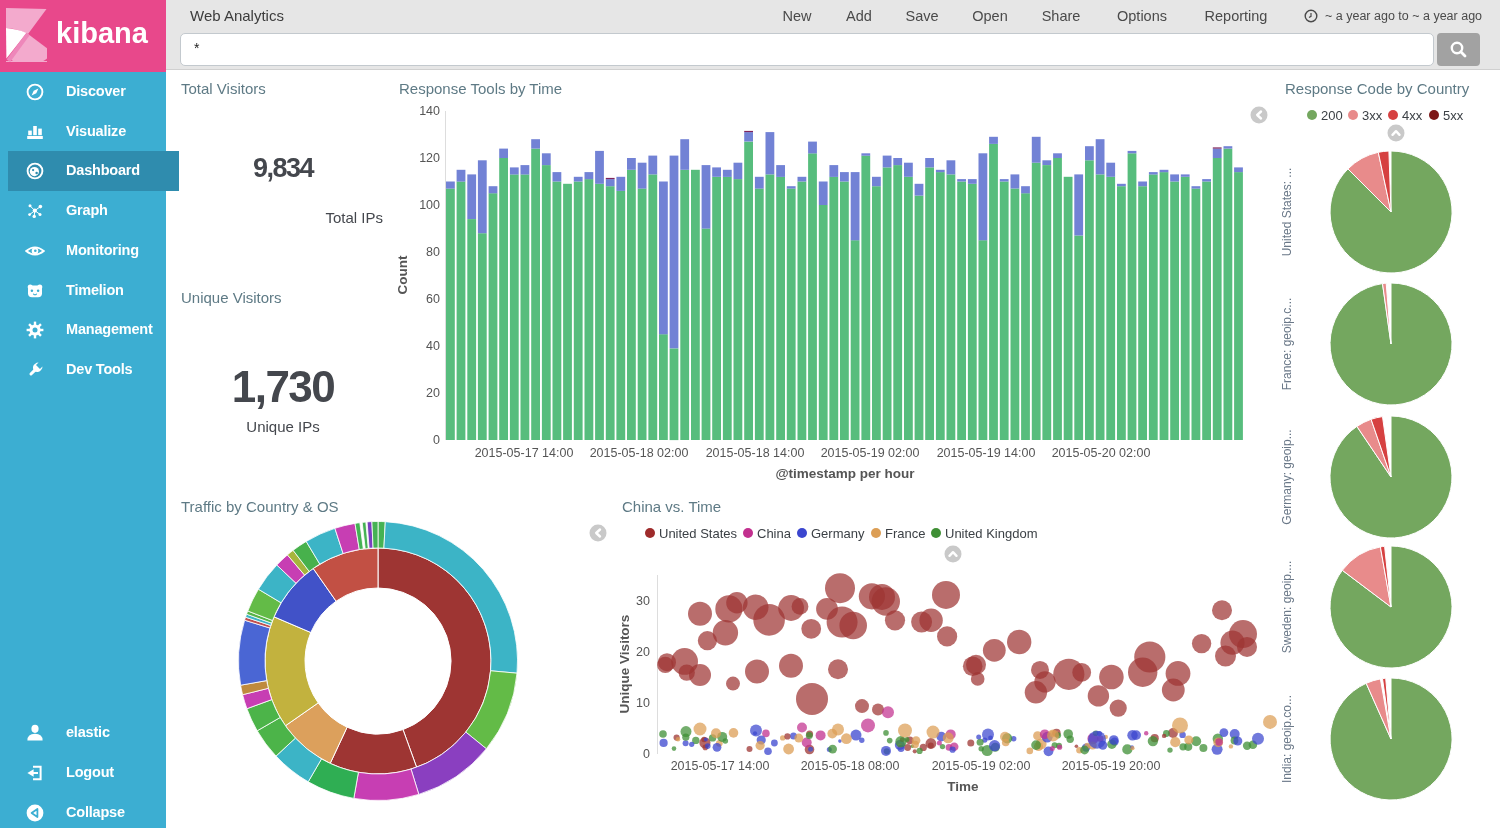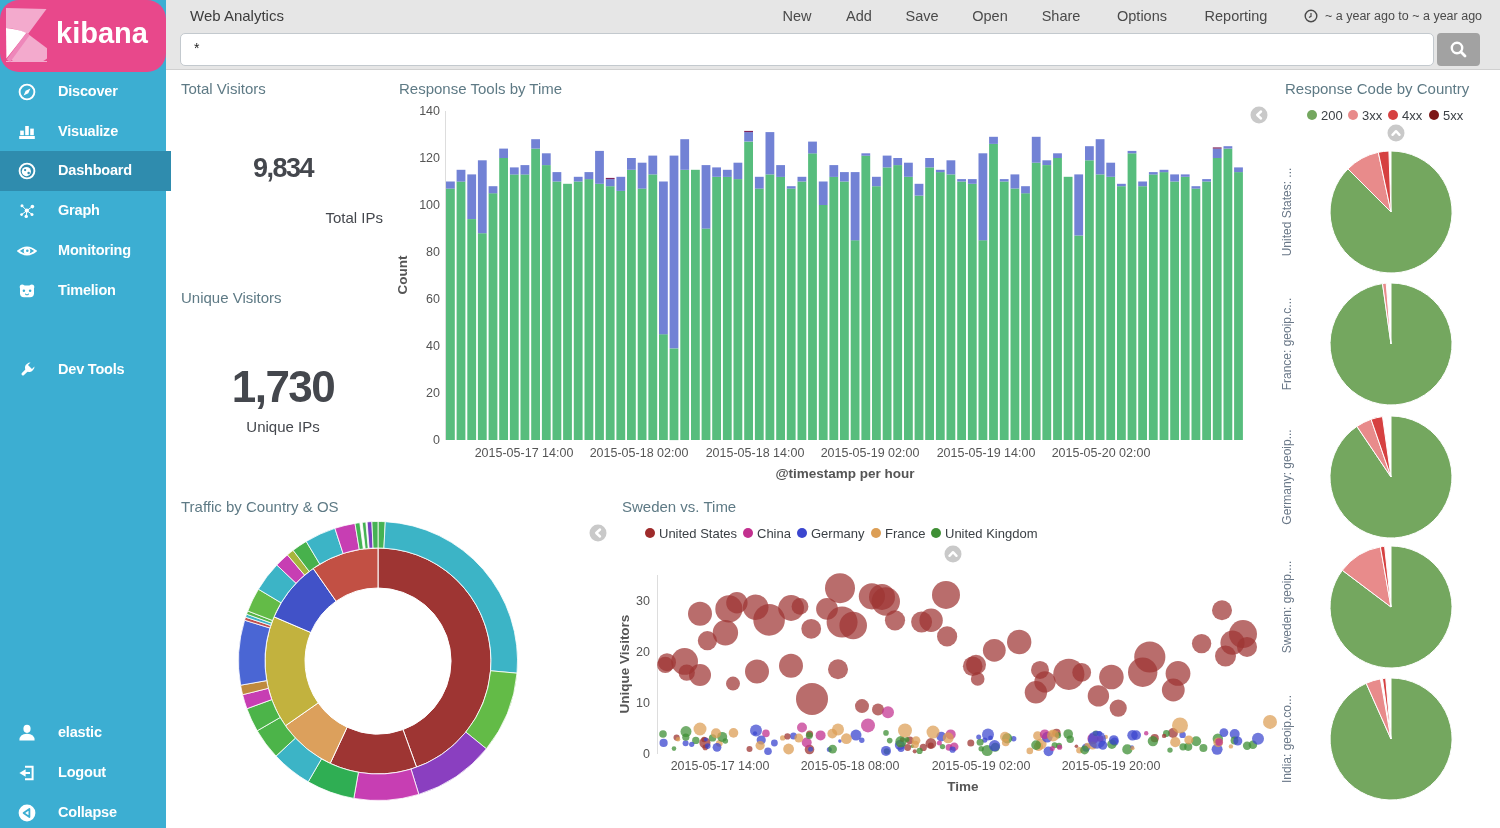--- a/index.html
+++ b/index.html
@@ -1,21 +1,21 @@
 <!DOCTYPE html>
 <html><head><meta charset="utf-8"><style>
 * { margin:0; padding:0; box-sizing:border-box; }
 html,body { width:1500px; height:828px; font-family:"Liberation Sans",sans-serif; background:#fff; overflow:hidden; }
 body { position:relative; }
 .abs { position:absolute; }
 
 #sidebar { position:absolute; left:0; top:0; width:166px; height:828px; background:#3caed2; }
-#logo { position:absolute; left:0; top:0; width:166px; height:72px; background:#e8488b;border-radius:19px; }
+#logo { position:absolute; left:0; top:0; width:166px; height:72px; background:#e8488b; }
 #logo .word { position:absolute; left:56px; top:17px; color:#fff; font-size:29px; font-weight:bold; letter-spacing:0px; }
-.mitem { position:absolute; left:0; width:171px; height:39.7px; color:#fff; }
+.mitem { position:absolute; left:8px; width:171px; height:39.7px; color:#fff; }
 .mitem.selected { background:#2f8cae; }
 .mitem .micon { position:absolute; left:17px; top:10px; width:20px; height:20px; }
 .mitem span { position:absolute; left:58px; top:11px; font-size:14.5px; font-weight:bold; letter-spacing:-0.2px; }
 
 #topbar { position:absolute; left:166px; top:0; width:1334px; height:70px; background:#e6e6e6; border-bottom:1px solid #d0d0d0; }
 #title { position:absolute; left:24px; top:7px; font-size:15px; font-weight:normal; color:#3c3c3c; }
 .navlink { position:absolute; top:8px; font-size:14.5px; color:#4a4a4a; transform:translateX(-50%); }
 #timetxt { position:absolute; left:1159px; top:9px; font-size:12.5px; color:#4a4a4a; }
 #searchbox { position:absolute; left:14px; top:33px; width:1254px; height:33px; background:#fff; border:1px solid #c3c9ce; border-radius:5px; font-size:14px; color:#222; padding-left:13px; padding-top:6px; }
 #searchbtn { position:absolute; left:1271px; top:33px; width:43px; height:33px; background:#a2a2a2; border-radius:4px; }
@@ -104,20 +104,35 @@
 <div class="mitem" style="top:270.5px">
       <svg class="micon" viewBox="0 0 20 20">
         <circle cx="5.2" cy="6" r="2.5" fill="#fff"></circle>
         <circle cx="14.8" cy="6" r="2.5" fill="#fff"></circle>
         <rect x="3" y="4.6" width="14" height="11.6" rx="4" fill="#fff"></rect>
         <circle cx="6.9" cy="9.8" r="1.25" fill="#3caed2"></circle>
         <circle cx="13.1" cy="9.8" r="1.25" fill="#3caed2"></circle>
         <path d="M8.1 12.2 Q10 14.4 11.9 12.2 L11.9 13.4 Q10 15.2 8.1 13.4 Z" fill="#3caed2"></path>
       </svg>
       <span>Timelion</span>
+    </div>
+<div class="mitem" style="top:310.2px">
+      <svg class="micon" viewBox="0 0 20 20">
+        <rect x="8.8" y="1.6" width="2.4" height="4.2" fill="#fff" transform="rotate(0 10 10)"></rect>
+        <rect x="8.8" y="1.6" width="2.4" height="4.2" fill="#fff" transform="rotate(45 10 10)"></rect>
+        <rect x="8.8" y="1.6" width="2.4" height="4.2" fill="#fff" transform="rotate(90 10 10)"></rect>
+        <rect x="8.8" y="1.6" width="2.4" height="4.2" fill="#fff" transform="rotate(135 10 10)"></rect>
+        <rect x="8.8" y="1.6" width="2.4" height="4.2" fill="#fff" transform="rotate(180 10 10)"></rect>
+        <rect x="8.8" y="1.6" width="2.4" height="4.2" fill="#fff" transform="rotate(225 10 10)"></rect>
+        <rect x="8.8" y="1.6" width="2.4" height="4.2" fill="#fff" transform="rotate(270 10 10)"></rect>
+        <rect x="8.8" y="1.6" width="2.4" height="4.2" fill="#fff" transform="rotate(315 10 10)"></rect>
+        <circle cx="10" cy="10" r="5.6" fill="#fff"></circle>
+        <circle cx="10" cy="10" r="2.5" fill="#3caed2"></circle>
+      </svg>
+      <span>Management</span>
     </div>
 <div class="mitem" style="top:349.9px">
       <svg class="micon" viewBox="0 0 20 20">
         <g transform="rotate(45 10 10)">
           <path d="M7.2 2.2 A4.4 4.4 0 0 0 5.8 5.4 A4.4 4.4 0 1 0 14.2 5.4 A4.4 4.4 0 0 0 12.8 2.2 L12.8 5.8 L7.2 5.8 Z" fill="#fff"></path>
           <rect x="8.5" y="8.6" width="3" height="8.6" rx="1.5" fill="#fff"></rect>
         </g>
       </svg>
       <span>Dev Tools</span>
     </div>
@@ -643,14 +658,14 @@
     <text x="1321" y="120" class="ltext" style="font-size:13px">200</text>
   <circle cx="1353" cy="115" r="5" fill="#e88b8b"></circle>
     <text x="1362" y="120" class="ltext" style="font-size:13px">3xx</text>
   <circle cx="1393" cy="115" r="5" fill="#d64141"></circle>
     <text x="1402" y="120" class="ltext" style="font-size:13px">4xx</text>
   <circle cx="1434" cy="115" r="5" fill="#7c1616"></circle>
     <text x="1443" y="120" class="ltext" style="font-size:13px">5xx</text>
 </svg>
 
 <div class="ptitle" style="left:181px;top:498px">Traffic by Country &amp; OS</div>
-<div class="ptitle" style="left:622px;top:498px">Sweden vs. Time</div>
+<div class="ptitle" style="left:622px;top:498px">China vs. Time</div>
 <div class="ptitle" style="left:1285px;top:80px">Response Code by Country</div>
 
 </body></html>

